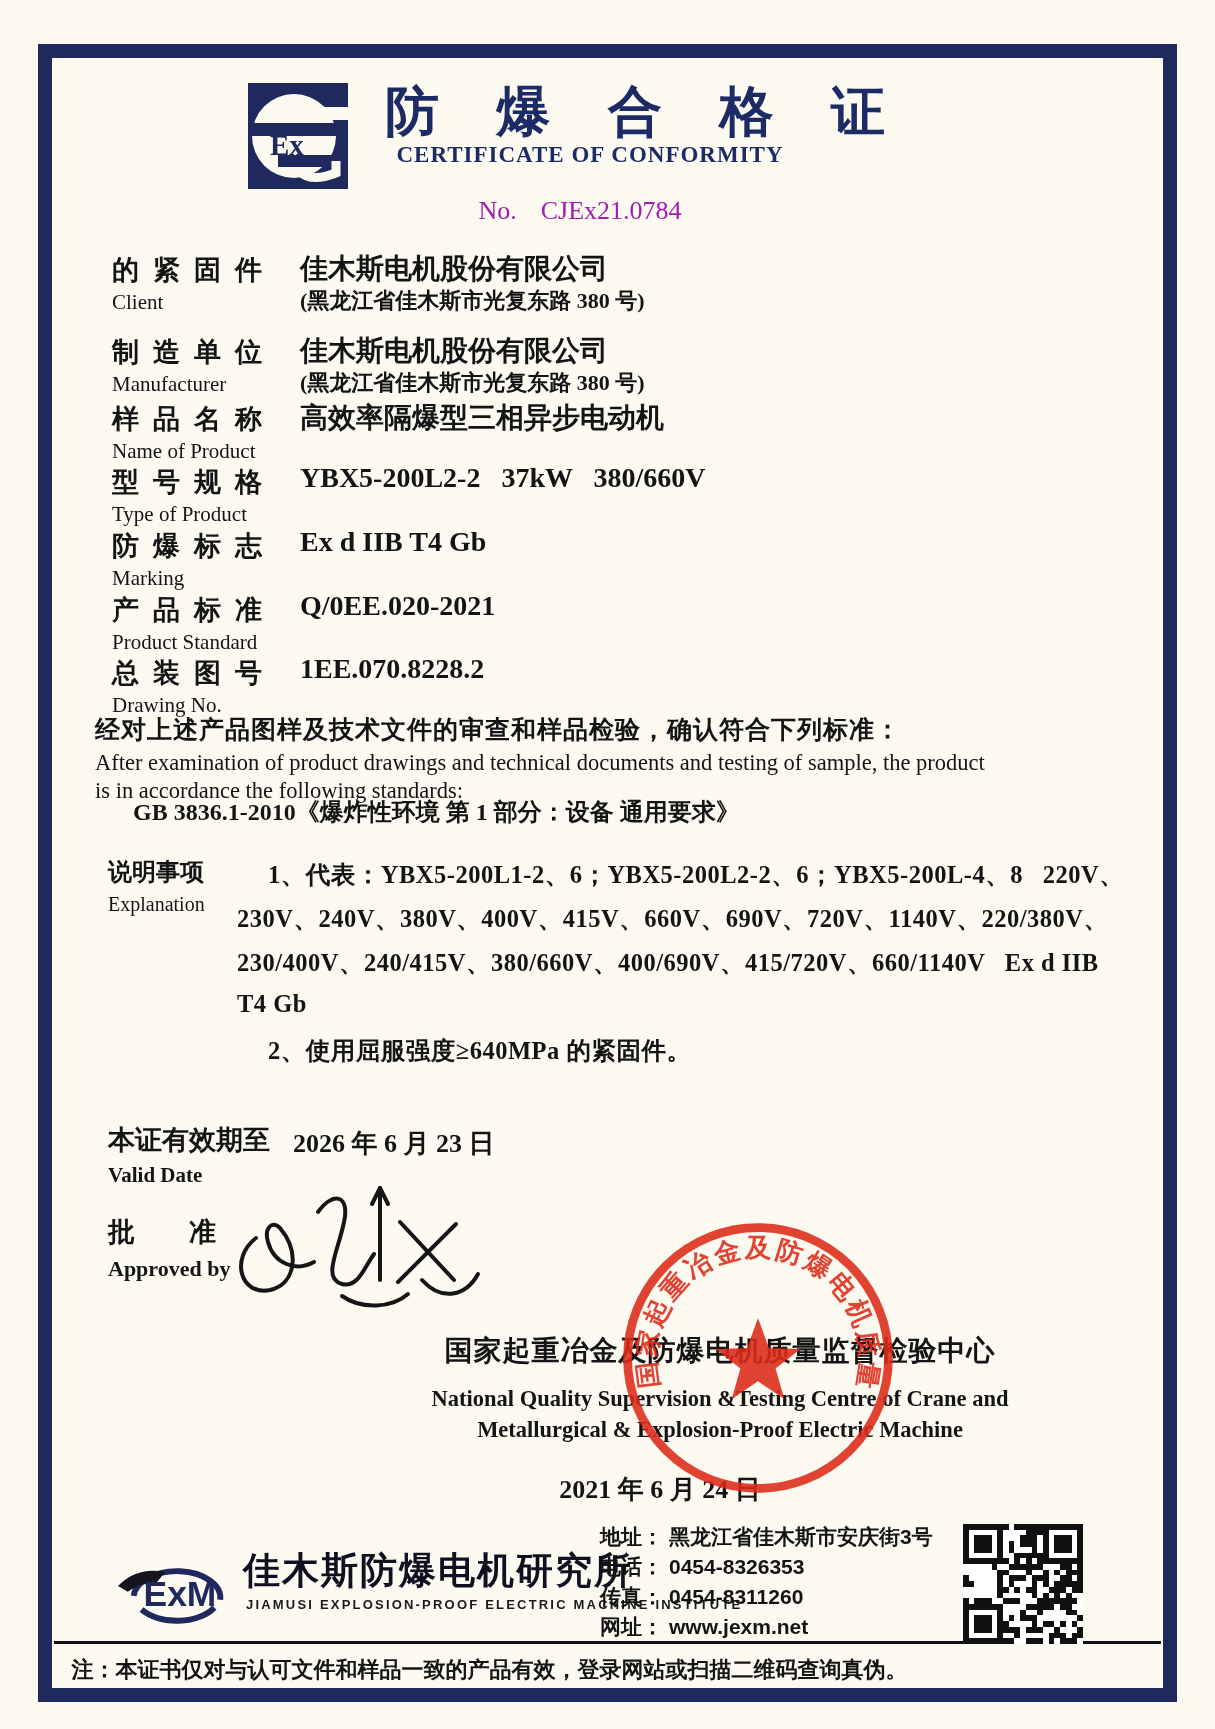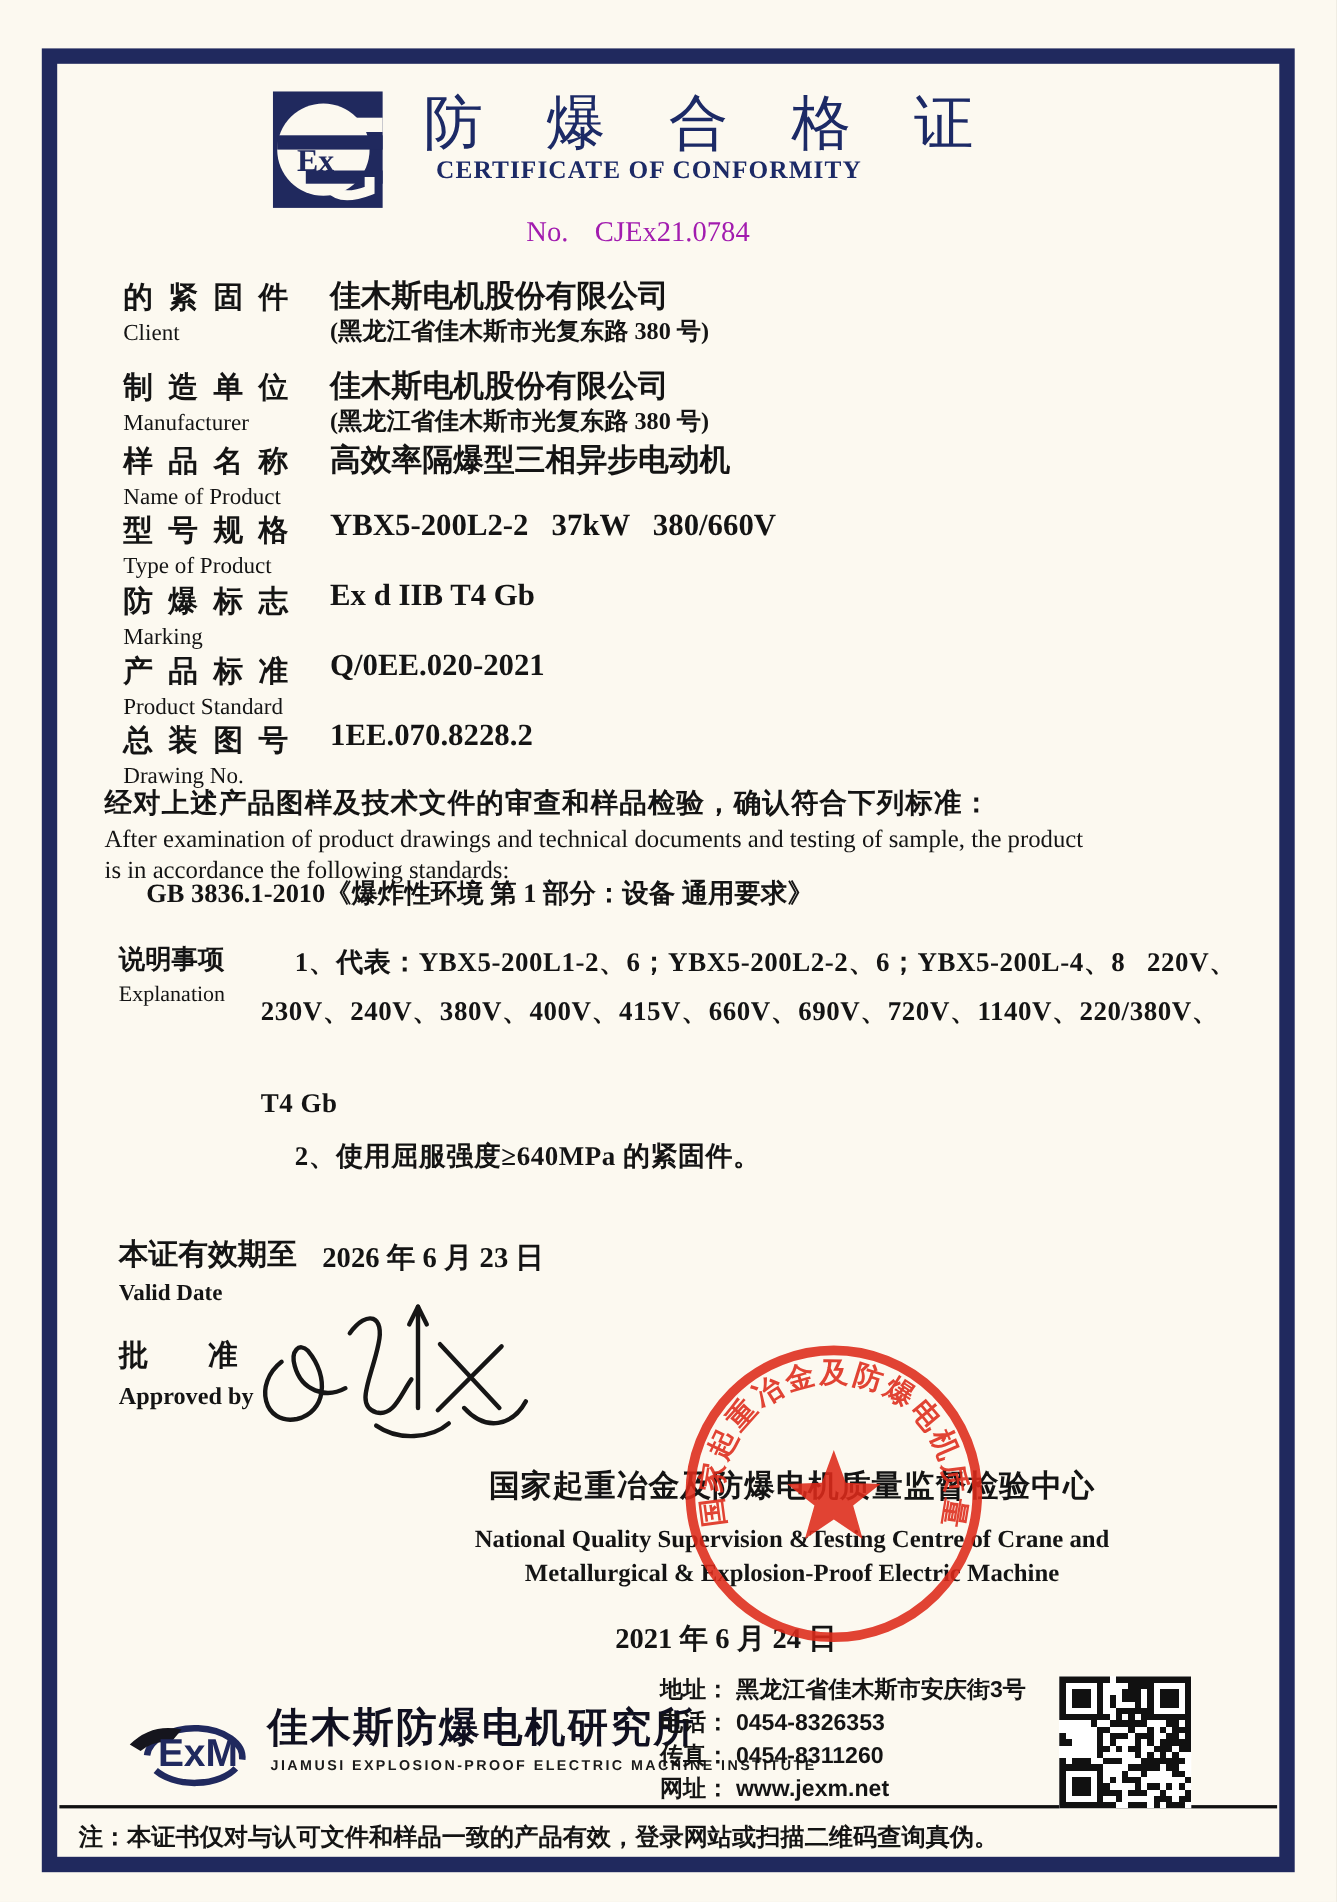--- a/index.html
+++ b/index.html
@@ -3,21 +3,21 @@
 <meta charset="utf-8">
 <style>
   html,body{margin:0;padding:0;background:#e8e4da;}
   .page{position:relative;width:1215px;height:1729px;margin:0 auto;background:#fcf9f0;
         font-family:"Liberation Serif",serif;color:#141414;overflow:hidden;}
   .abs{position:absolute;}
   
   .frame{position:absolute;left:38px;top:44px;width:1139px;height:1658px;
          border:14px solid #20295e;box-sizing:border-box;}
   
-  .title-cn{left:385px;top:76px;width:410px;text-align:center;font-size:54px;font-weight:normal;
+  .title-cn{left:385px;top:76px;width:410px;text-align:center;font-size:54px;font-weight:bold;
             color:#1c2a66;letter-spacing:22px;font-family:"Liberation Serif",serif;white-space:nowrap;}
   .title-en{left:385px;top:142px;width:410px;text-align:center;font-size:23px;font-weight:bold;
             color:#1c2a66;letter-spacing:1px;white-space:nowrap;}
   .cert-no{left:300px;top:196px;width:560px;text-align:center;font-size:26px;color:#a21caf;}
   .cert-no span{margin:0 12px;}
   
   .frow{position:absolute;left:0;width:1215px;height:0;overflow:visible;}
   .flabel-cn{position:absolute;left:112px;top:0;font-family:"Liberation Sans",sans-serif;
              font-weight:bold;font-size:27px;letter-spacing:14px;white-space:nowrap;}
   .flabel-en{position:absolute;left:112px;top:38px;font-size:21px;white-space:nowrap;}
@@ -129,20 +129,21 @@
 
   <div class="abs stmt-cn">经对上述产品图样及技术文件的审查和样品检验，确认符合下列标准：</div>
   <div class="abs stmt-en2">is in accordance the following standards:</div>
   <div class="abs stmt-en">After examination of product drawings and technical documents and testing of sample, the product</div>
   <div class="abs gb1">GB 3836.1-2010《爆炸性环境 第 1 部分：设备 通用要求》</div>
 
   <div class="abs exp-label-cn">说明事项</div>
   <div class="abs exp-label-en">Explanation</div>
   <div class="exp-line exp-num" style="top:858px">1、代表：YBX5-200L1-2、6；YBX5-200L2-2、6；YBX5-200L-4、8   220V、</div>
   <div class="exp-line exp-cont" style="top:902px">230V、240V、380V、400V、415V、660V、690V、720V、1140V、220/380V、</div>
+  <div class="exp-line exp-cont" style="top:946px">230/400V、240/415V、380/660V、400/690V、415/720V、660/1140V   Ex d IIB</div>
   <div class="exp-line exp-cont" style="top:990px">T4 Gb</div>
   <div class="exp-line exp-num" style="top:1034px">2、使用屈服强度≥640MPa 的紧固件。</div>
 
   <div class="abs valid-cn">本证有效期至</div>
   <div class="abs valid-en">Valid Date</div>
   <div class="abs valid-val">2026 年 6 月 23 日</div>
   <div class="abs appr-cn">批　　准</div>
   <div class="abs appr-en">Approved by</div>
 
   <svg class="abs sig" viewBox="0 0 270 145">

